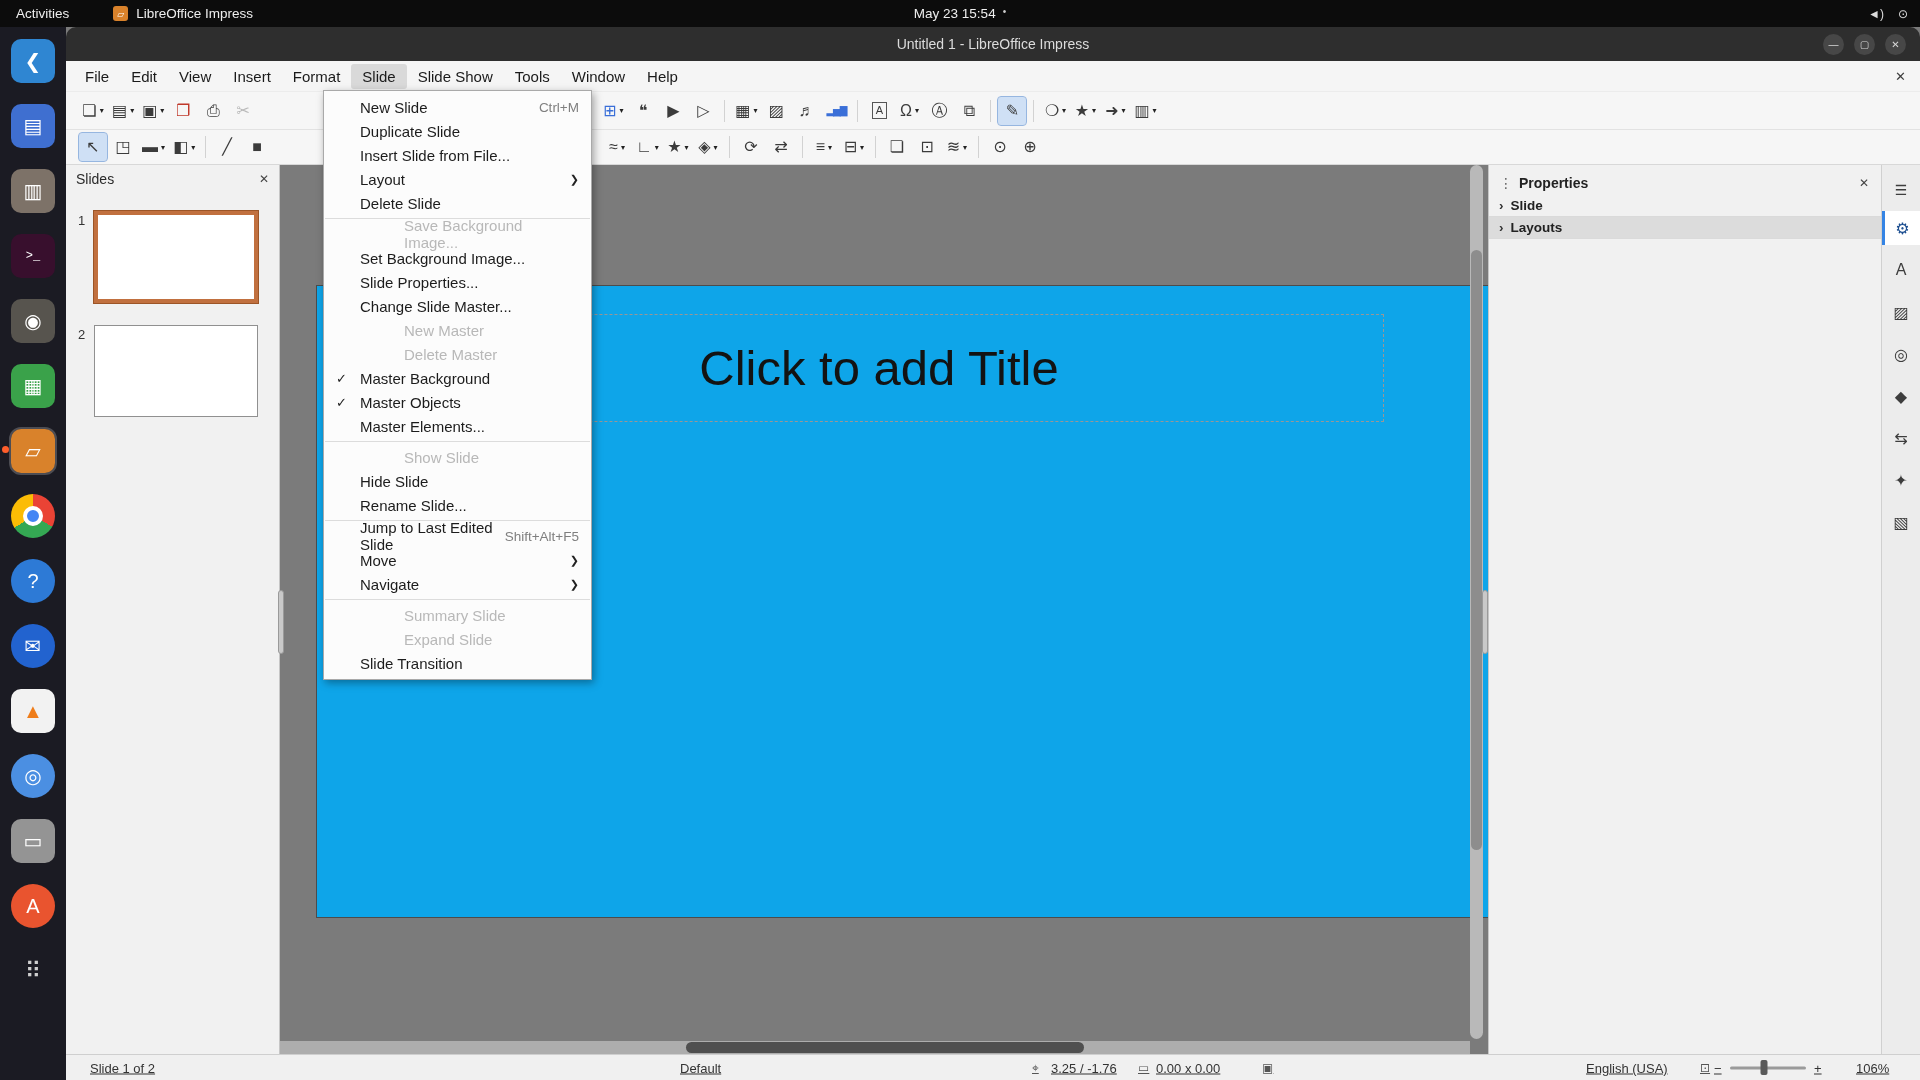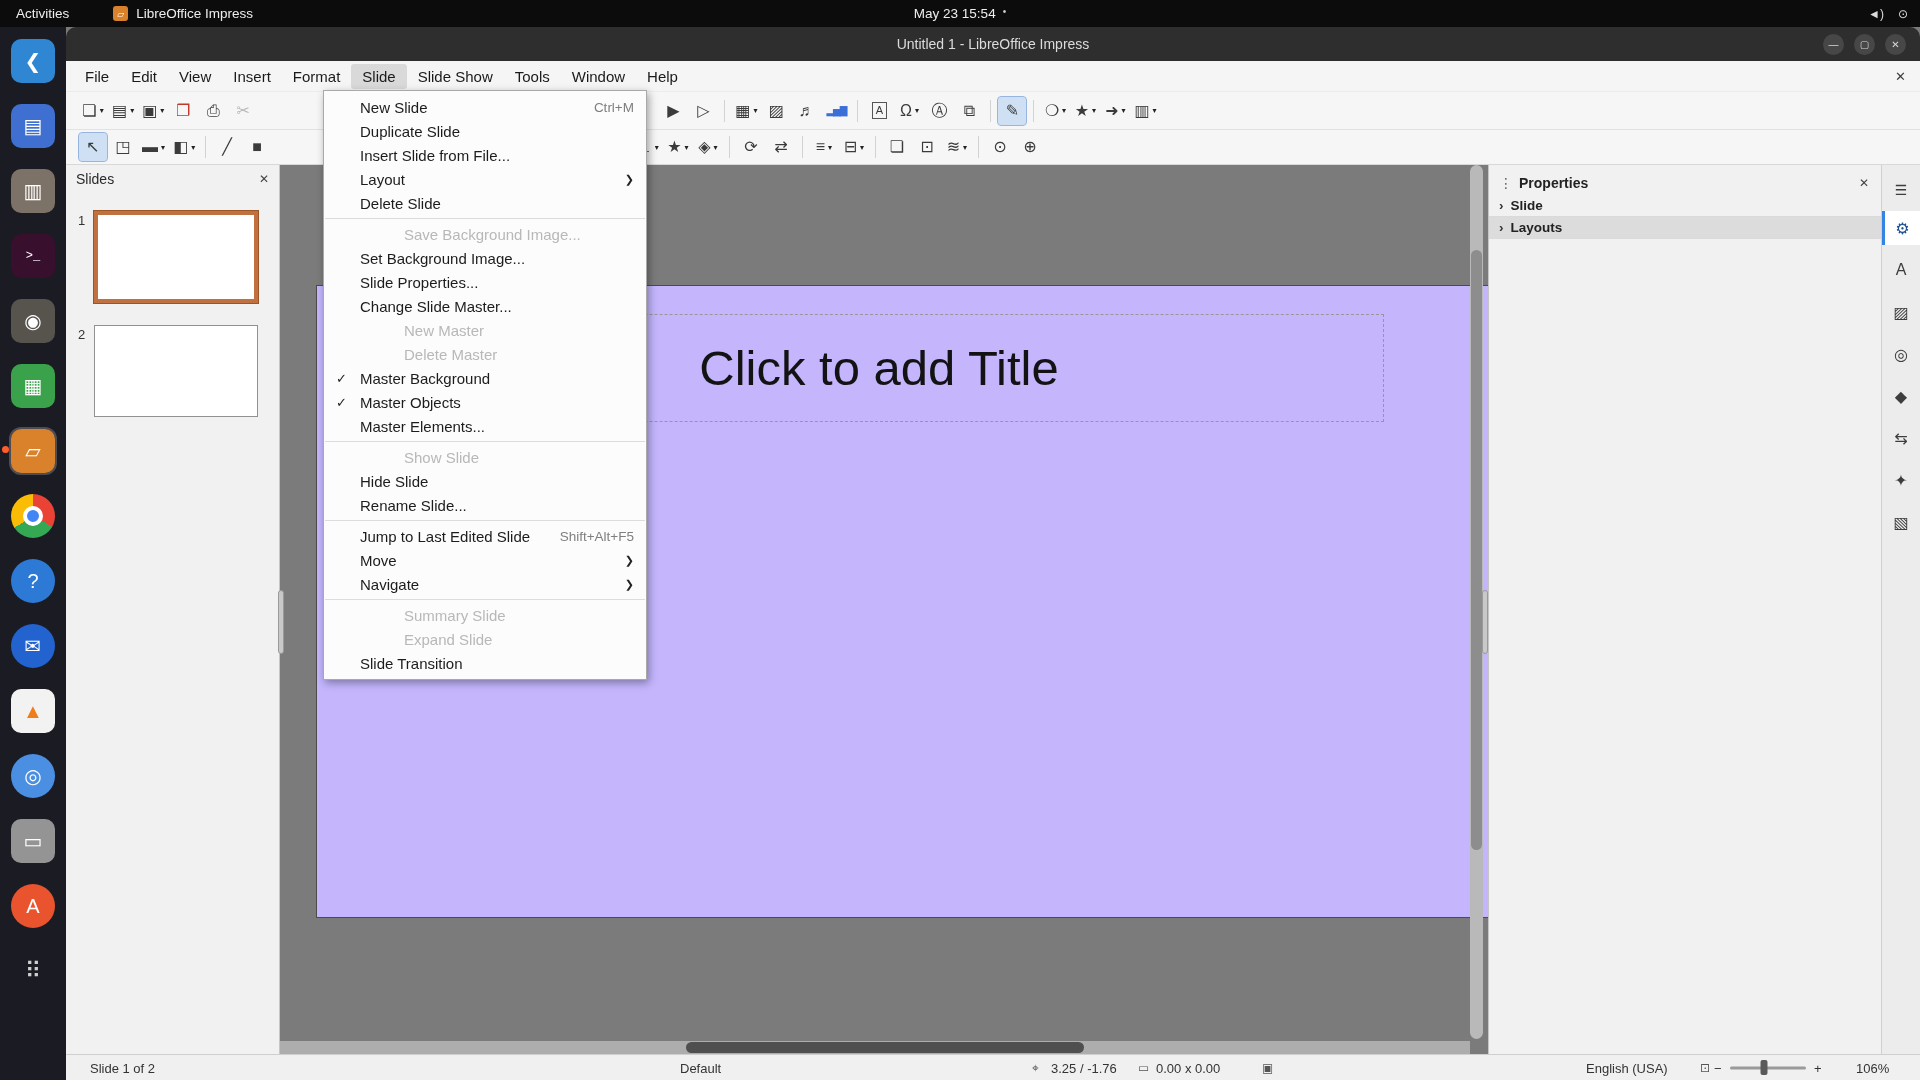--- a/index.html
+++ b/index.html
@@ -71,21 +71,21 @@
                   border-right:1px solid #c6c6c6; z-index:4; }
   #slides-panel .sp-head { display:flex; align-items:center; height:28px; padding:0 10px; font-size:14px; color:#2a2a2a;gap:36px; }
   #slides-panel .sp-close { margin-left:auto; font-size:12px; color:#444; }
   .thumb-num { position:absolute; left:12px; font-size:13px; color:#333; }
   .thumb { position:absolute; left:28px; width:164px; height:92px; background:#fff; }
   .thumb.selected { border:4px solid #c1703f; box-shadow:0 0 0 1px #9c5527; }
   .thumb.plain { border:1px solid #909090; }
 
   
   #canvas { position:absolute; left:280px; top:165px; width:1208px; height:889px; background:#7b7b7b; overflow:hidden; z-index:1; }
-  #slide { position:absolute; left:36px; top:120px; width:1211px; height:633px; background:#c4b5fd; border:1px solid #4c4c4c; }
+  #slide { position:absolute; left:36px; top:120px; width:1211px; height:633px; background:#0ea5e9; border:1px solid #4c4c4c; }
   .ph { position:absolute; left:57px; width:1010px; border:1px dashed #979797; display:flex; align-items:center;
         justify-content:center; color:#131313; }
   #ph-title { top:28px; height:108px; font-size:49px; }
   #ph-text  { top:150px; height:366px; font-size:39px; }
   .vscroll { position:absolute; right:5px; top:0; width:13px; height:874px; background:#b9b9b9; border-radius:7px; }
   .vscroll .vthumb { position:absolute; left:1px; top:85px; width:11px; height:600px; background:#8d8d8d; border-radius:6px; }
   .hscroll { position:absolute; left:0; bottom:0; width:1190px; height:13px; background:#adadad; }
   .hscroll .hthumb { position:absolute; top:1px; left:406px; width:398px; height:11px; background:#4f4f4f; border-radius:6px; }
   .grip { position:absolute; width:6px; height:64px; background:#c9c9c9; border:1px solid #9a9a9a; border-radius:3px; top:590px; z-index:6; }
   #grip-left { left:278px; }
@@ -106,28 +106,28 @@
   
   #tabstrip { position:absolute; left:1881px; top:165px; width:39px; height:889px; background:#ececec;
               border-left:1px solid #d0d0d0; z-index:4; display:flex; flex-direction:column; align-items:stretch; }
   .stab { height:34px; display:flex; align-items:center; justify-content:center; color:#3d3d3d; font-size:16px; margin-top:8px; }
   .stab.settings { margin-top:12px; height:26px; font-size:14px; }
   .stab.active { background:#ffffff; border-left:3px solid #3584e4; color:#1d4f91; }
 
   
   #statusbar { position:absolute; left:66px; top:1054px; right:0; height:26px; background:#f0f0f0;
                border-top:1px solid #cfcfcf; font-size:13px; color:#333; z-index:10; }
-  #statusbar > * { position:absolute; top:50%; transform:translateY(-50%); white-space:nowrap; }
+  #statusbar > * { position:absolute; top:50%; transform:translateY(-50%); white-space:nowrap;text-decoration:underline; }
   .sb-ico { font-size:12px; color:#555; }
   #zoom-track { left:1664px; width:76px; height:3px; background:#9a9a9a; border-radius:2px; }
   #zoom-thumb { position:absolute; left:45%; top:50%; transform:translate(-50%,-50%); width:7px; height:15px;
                 background:#5a5a5a; border-radius:2px; }
 
   
-  #slide-menu { position:absolute; left:323px; top:90px; width:324px; background:#fcfcfc; border:1px solid #a9a9a9;
+  #slide-menu { position:absolute; left:323px; top:90px; width:269px; background:#fcfcfc; border:1px solid #a9a9a9;
                 box-shadow:2px 3px 8px rgba(0,0,0,.35); z-index:100; padding:4px 0; font-size:15px; }
   .mi { position:relative; height:24px; display:flex; align-items:center; padding:0 12px 0 36px; color:#1c1c1c; }
   .mi .chk { position:absolute; left:12px; font-size:13px; color:#222; }
   .mi .sc { margin-left:auto; color:#7f7f7f; font-size:13.5px; }
   .mi .sub { margin-left:auto; color:#222; font-size:11px; }
   .mi.dis { color:#b8b8b8;margin-left:44px; }
   .msep { height:1px; background:#dcdcdc; margin:3px 1px; }
 </style>
 </head>
 <body>

